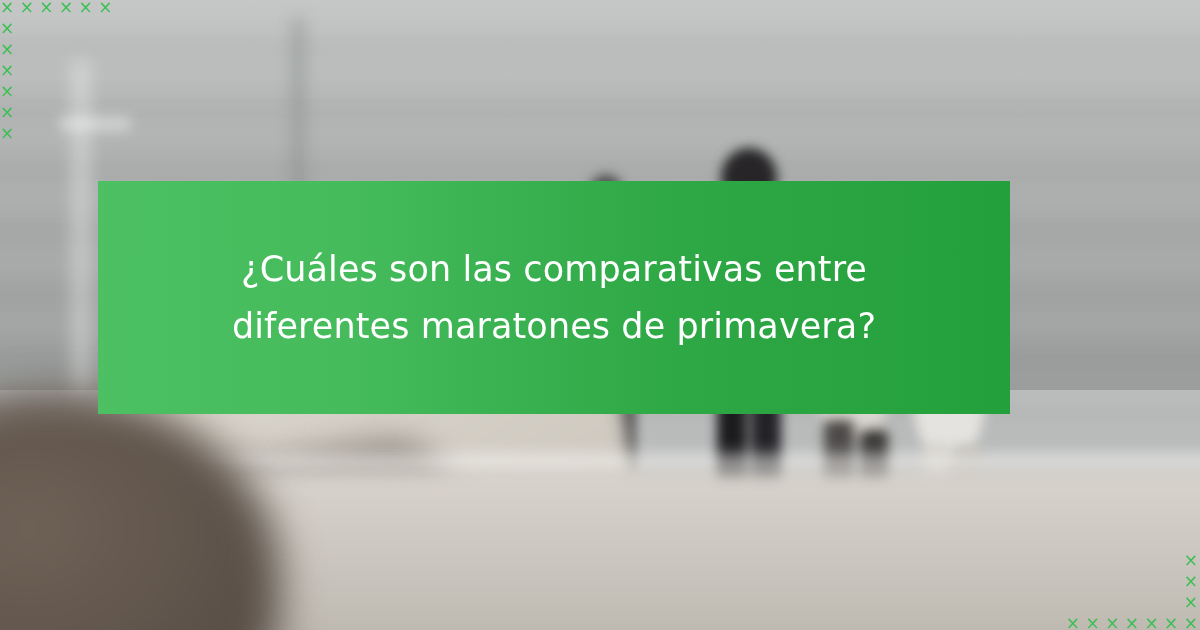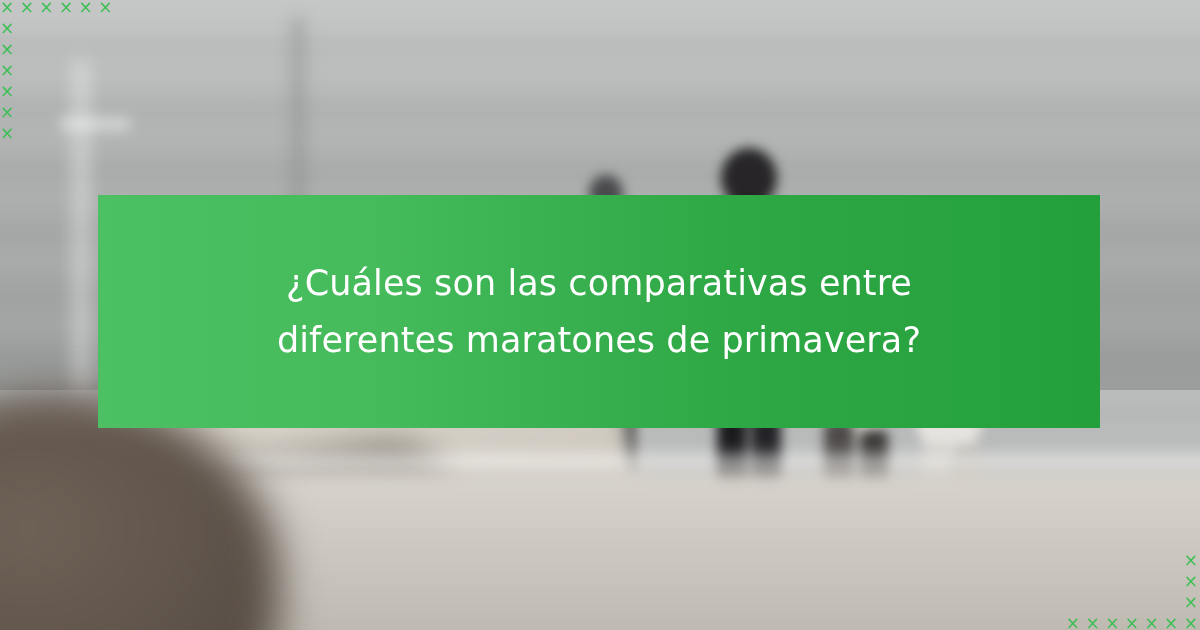--- a/index.html
+++ b/index.html
@@ -145,22 +145,22 @@
     white-space: pre;
     user-select: none;
   }
   .crosses.tl { left: 0px;  top: -3px;  text-align: left; }
   .crosses.br { right: 2px; bottom: -4px; text-align: right; }
 
   
   .banner {
     position: absolute;
     left: 98px;
-    top: 195px;
-    width: 1002px;
+    top: 181px;
+    width: 912px;
     height: 233px;
     background: linear-gradient(90deg, #4cc063 0%, #45bb5b 28%, #2fa846 62%, #23a03b 100%);
     display: flex;
     align-items: center;
     justify-content: center;
     box-sizing: border-box;
     padding: 0 60px;
   }
   .headline {
     margin: 0;

